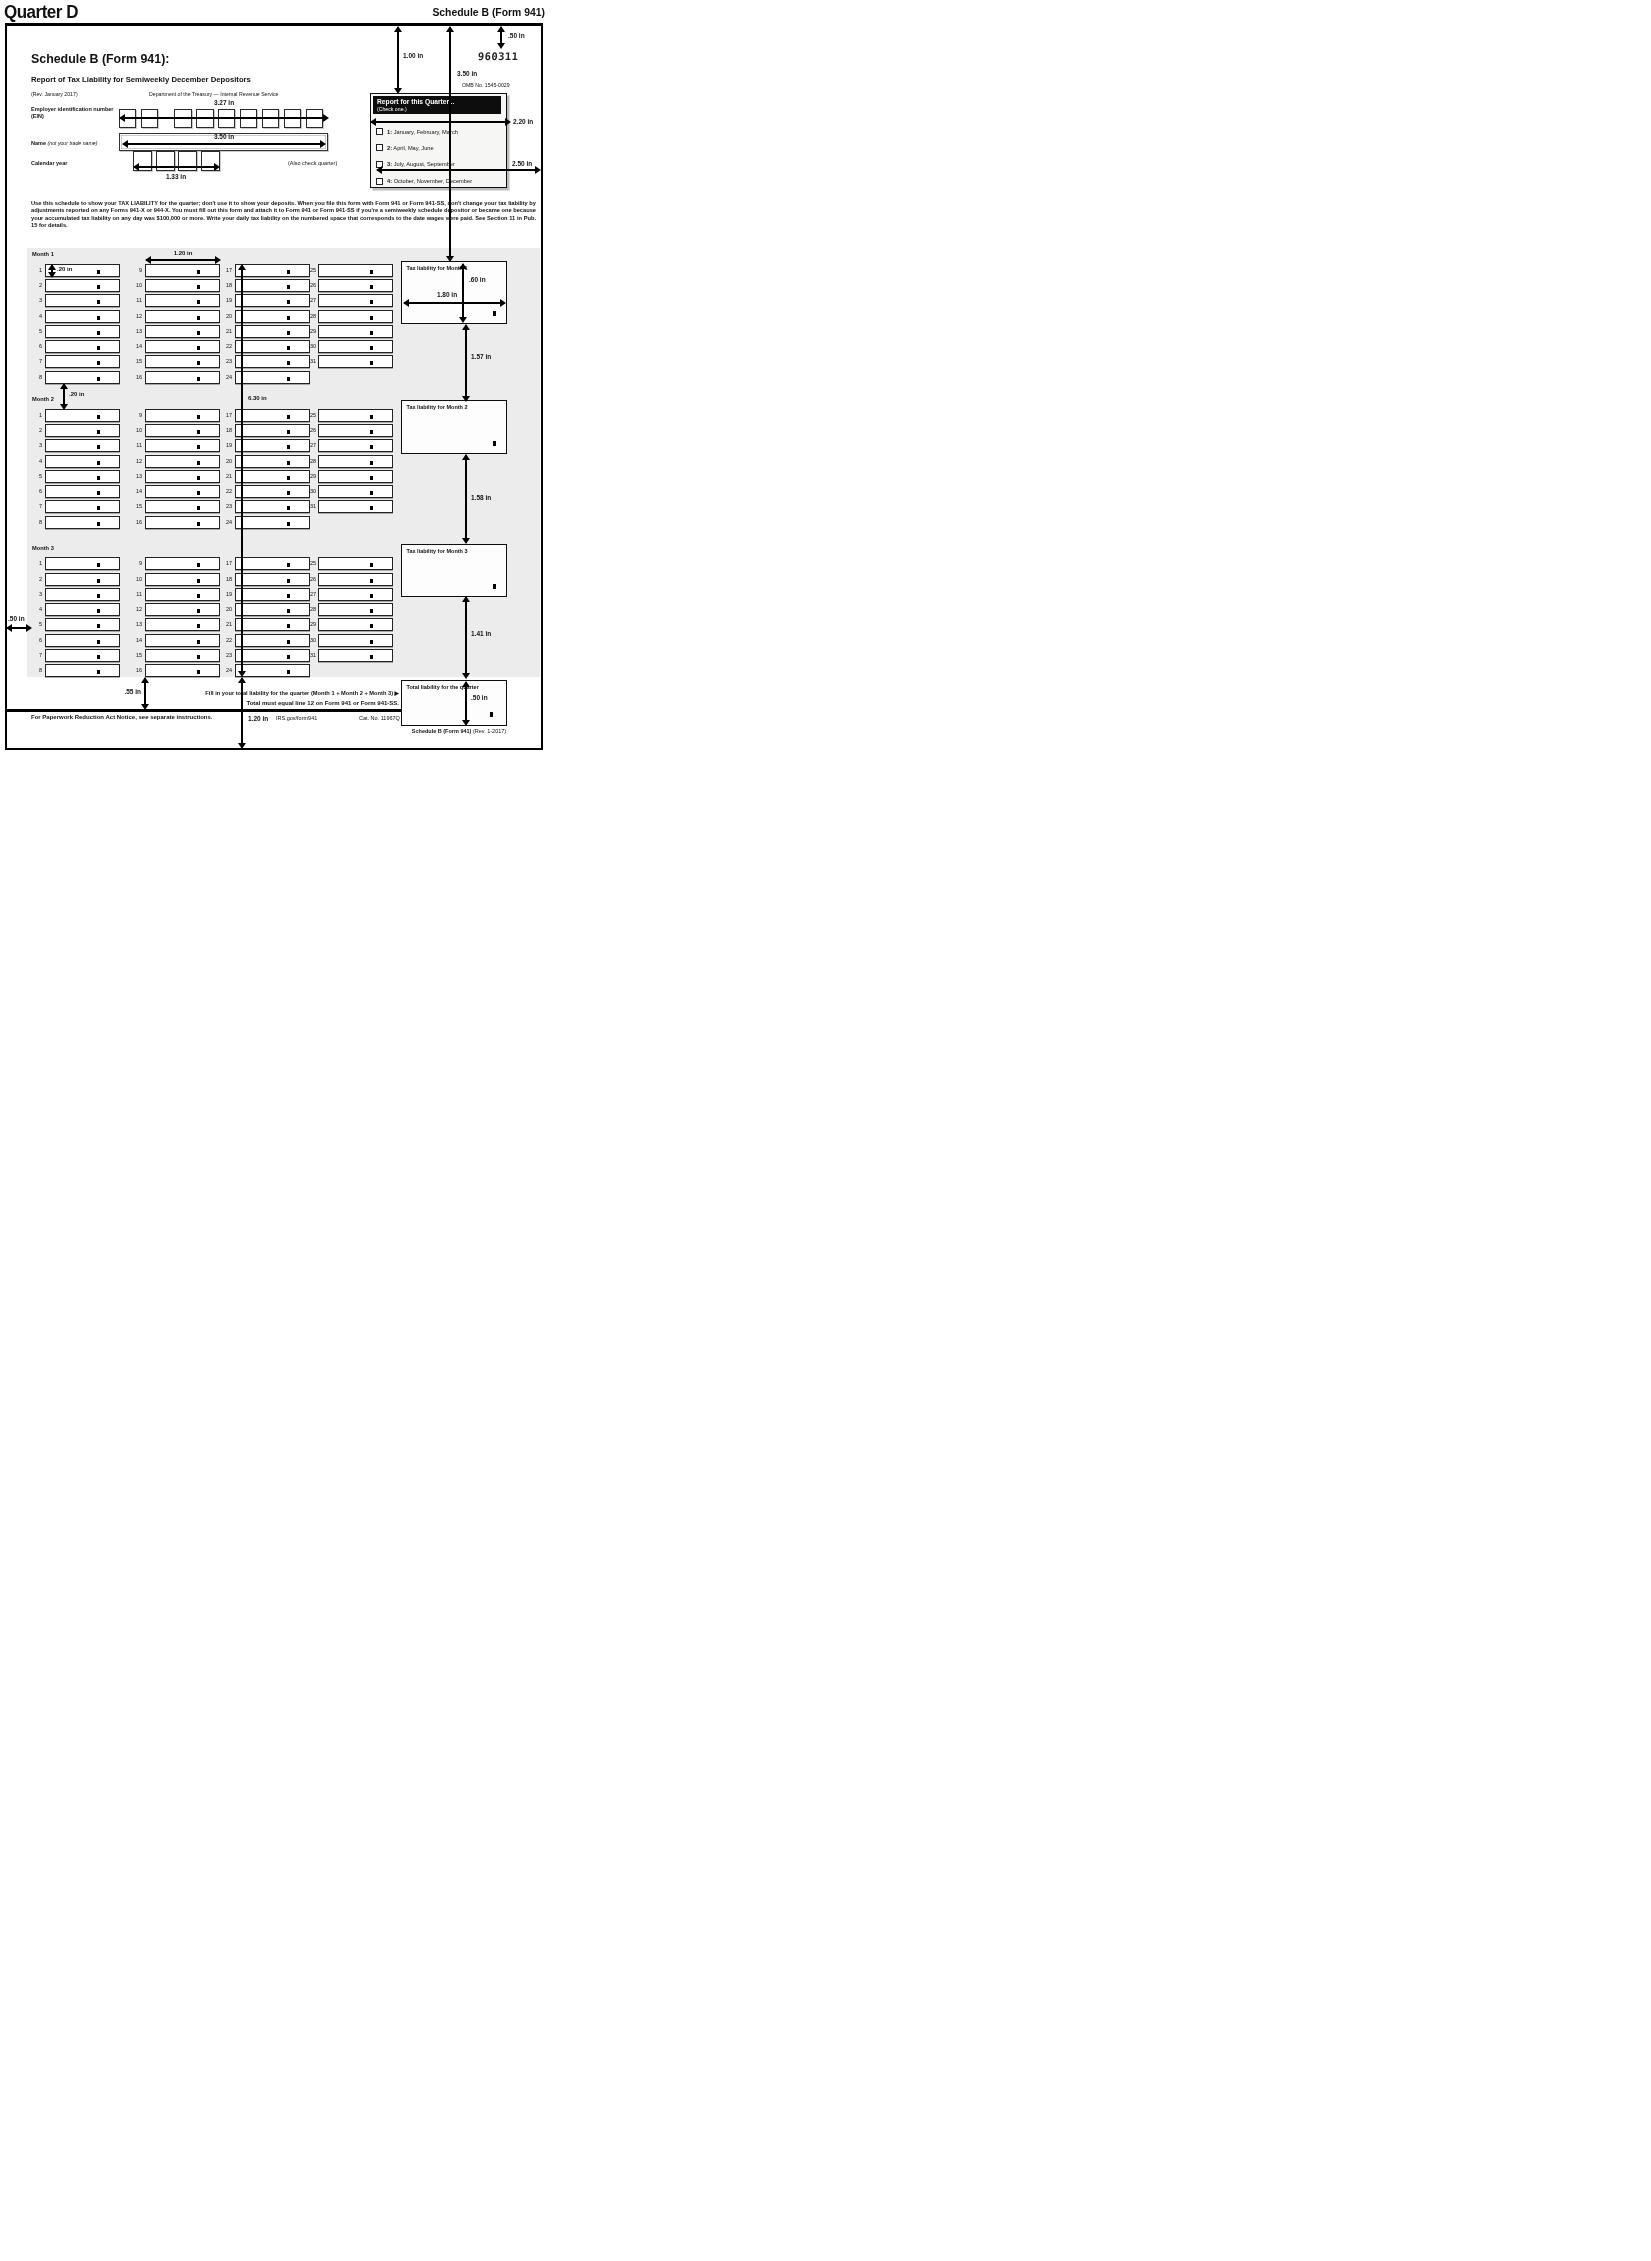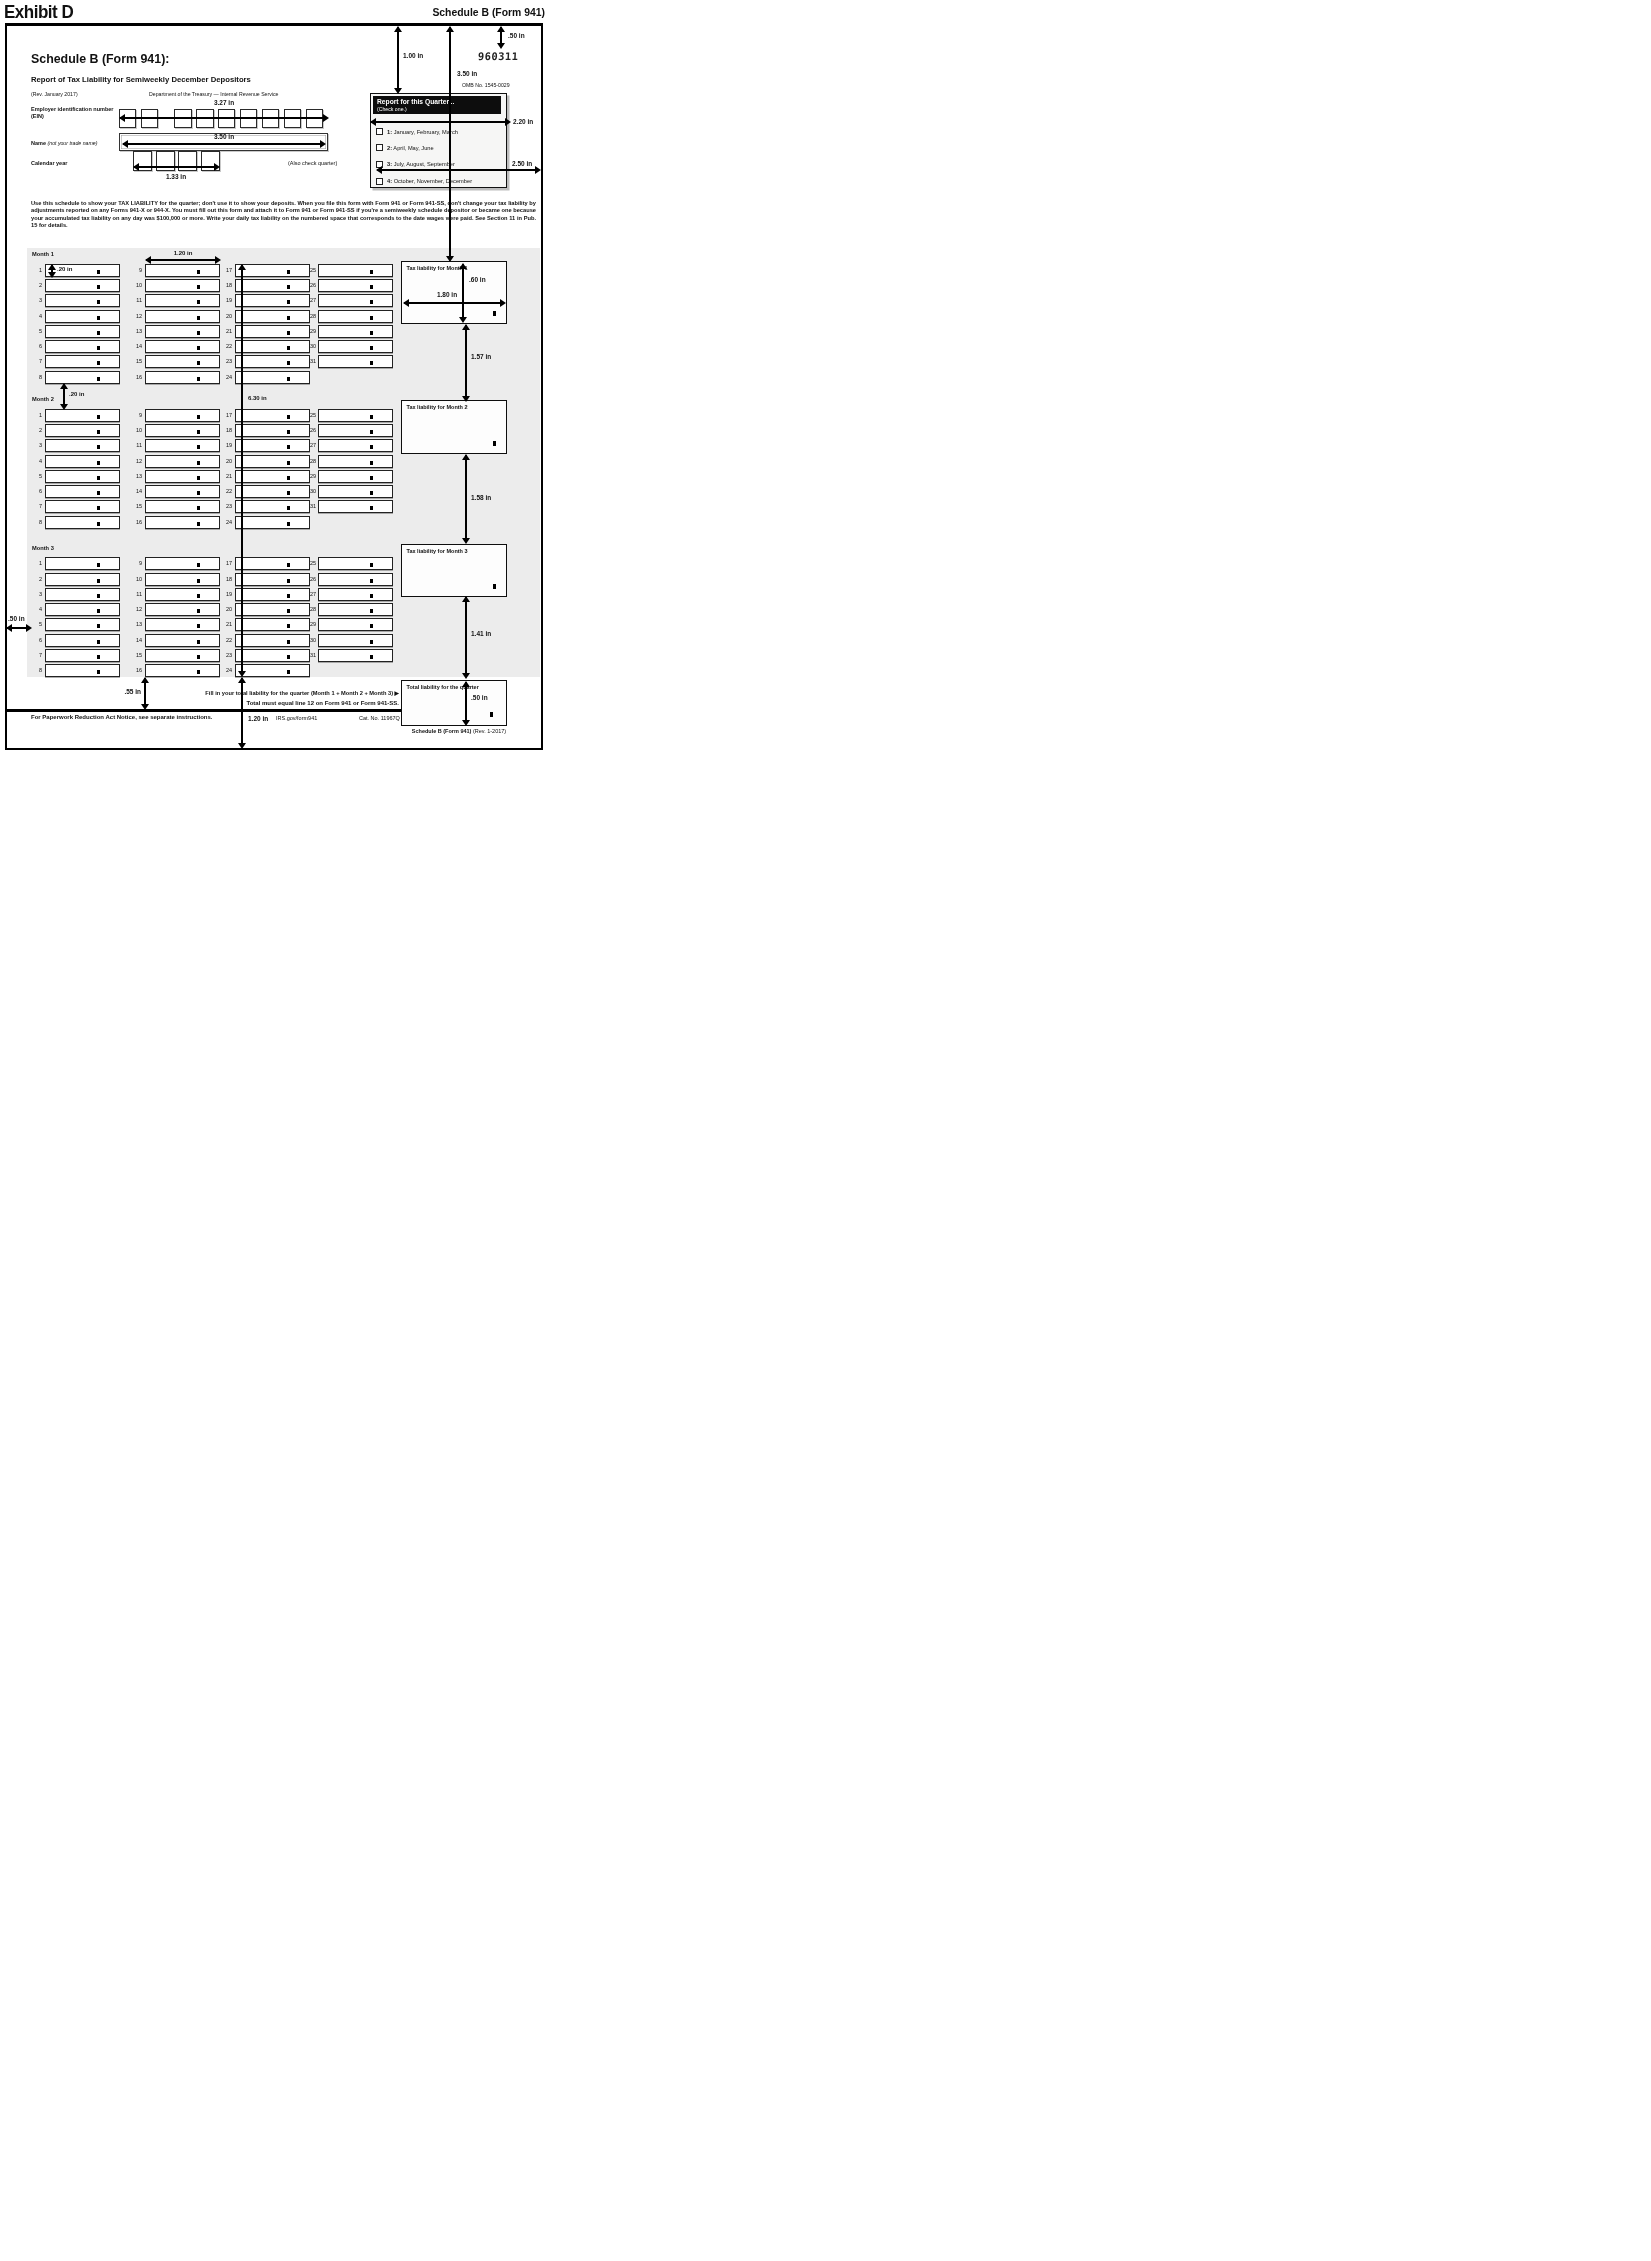--- a/index.html
+++ b/index.html
@@ -85,21 +85,21 @@
   .harr { position:absolute; height:8px; margin-top:-4px; z-index:40; }
   .harr .ln { position:absolute; top:3.2px; left:1px; right:1px; height:1.5px; background:#000; }
   .harr::before { content:""; position:absolute; left:-0.5px; top:0; border-top:4px solid transparent; border-bottom:4px solid transparent; border-right:6.5px solid #000; }
   .harr::after  { content:""; position:absolute; right:-0.5px; top:0; border-top:4px solid transparent; border-bottom:4px solid transparent; border-left:6.5px solid #000; }
 </style>
 </head>
 <body>
 
 <div class="page">
 
-  <div class="abs exhibit">Exhibit D</div>
+  <div class="abs exhibit">Quarter D</div>
   <div class="abs hdr-right">Schedule B (Form 941)</div>
 
   <div class="abs frame"></div>
 
   <div class="abs form-title">Schedule B (Form 941):</div>
   <div class="abs form-subtitle">Report of Tax Liability for Semiweekly December Depositors</div>
   <div class="abs rev">(Rev. January 2017)</div>
   <div class="abs dept">Department of the Treasury — Internal Revenue Service</div>
   <div class="abs omb">OMB No. 1545-0029</div>
   <div class="abs barcode">960311</div>

